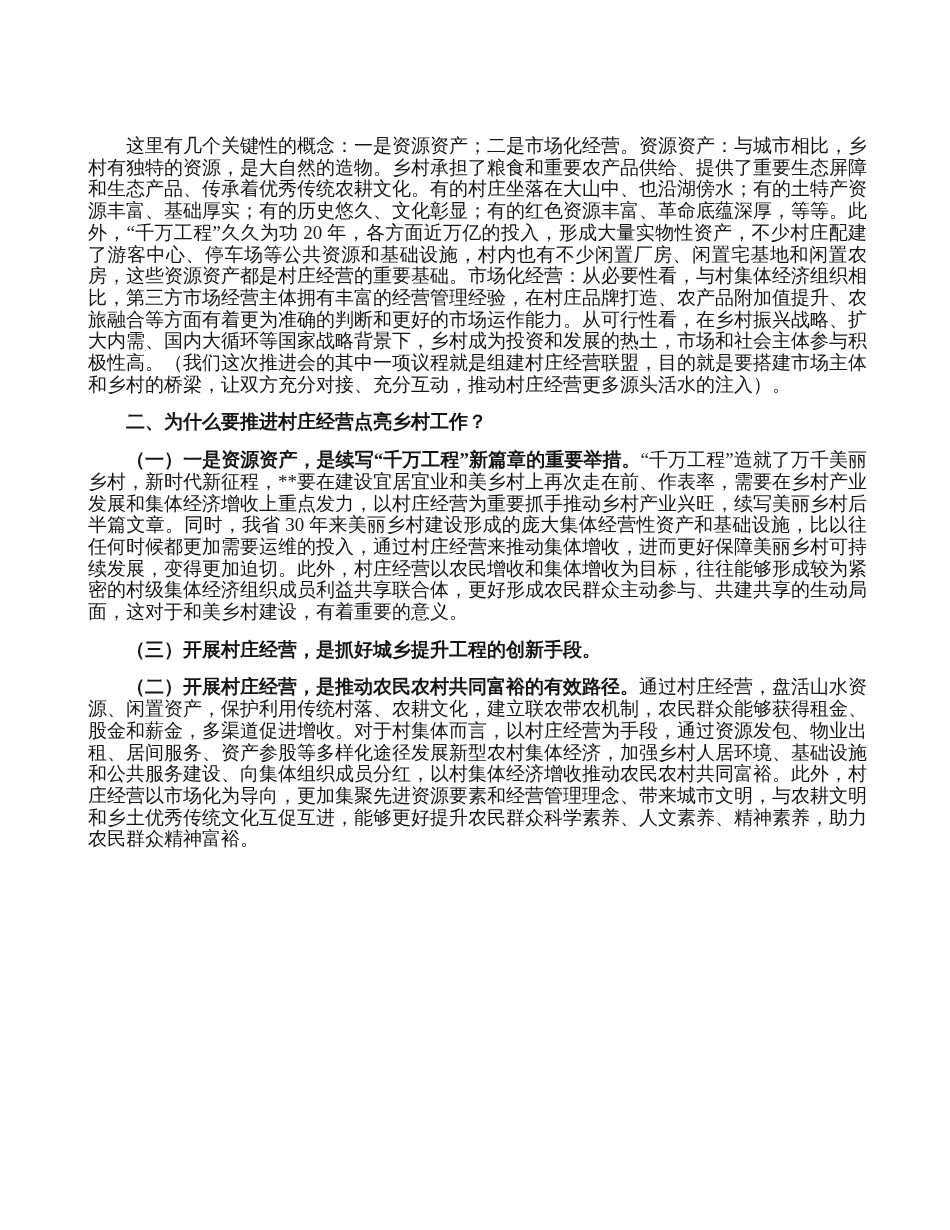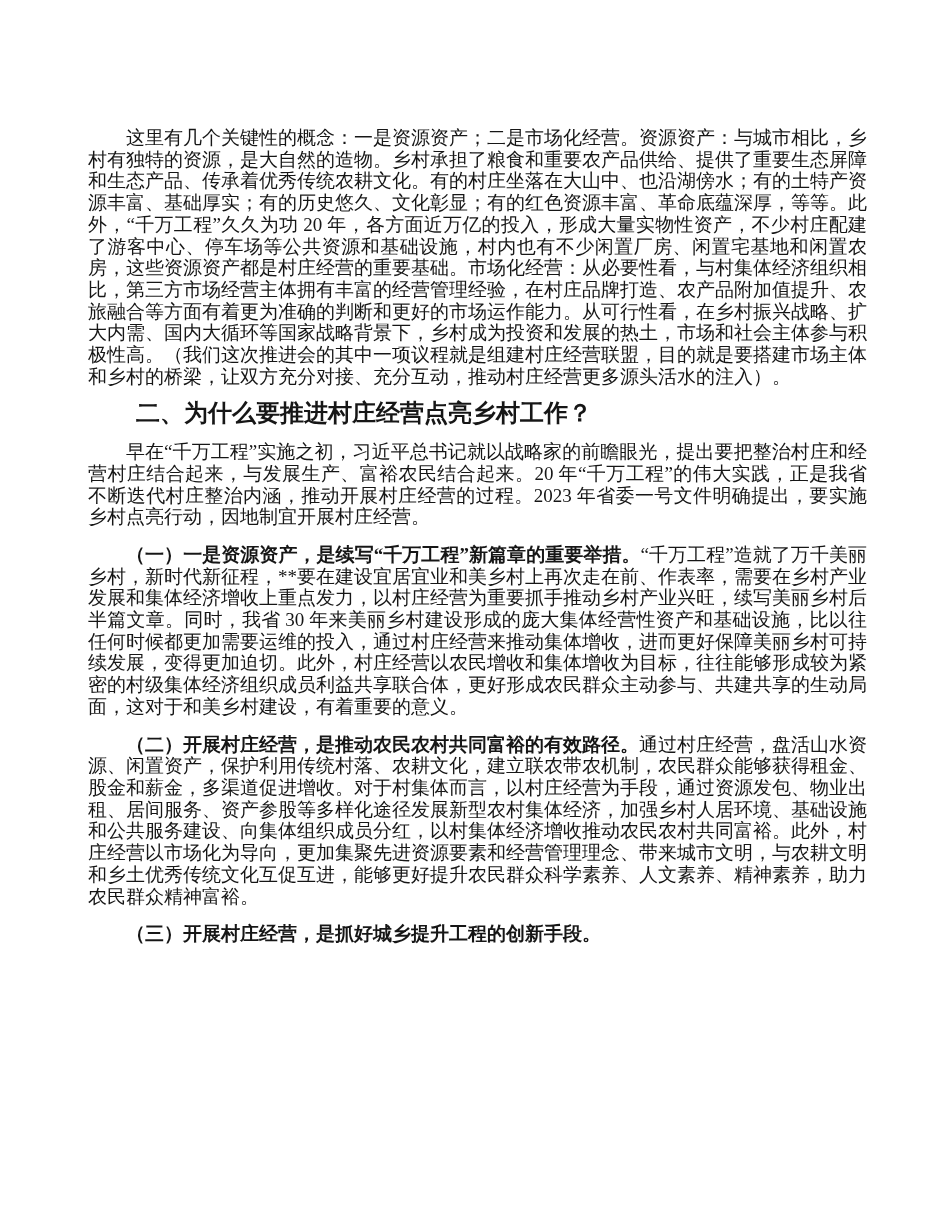--- a/index.html
+++ b/index.html
@@ -20,53 +20,52 @@
     position: absolute;
     left: 88px;
     top: 127px;
     width: 779px;
   }
   .para {
     font-size: 19px;
     line-height: 21.7px;
     text-align: justify;
     text-indent: 2em;
-    margin: 0 0 16px 0;
+    margin: 8px 0 16px 0;
     word-break: break-all;
   }
   .heading {
-    font-size: 24px;
+    font-size: 19px;
     line-height: 21.7px;
     font-weight: bold;
     text-align: justify;
     text-indent: 2em;
     margin: 6px 0 16px 0;
   }
   .subsection-lead {
     font-weight: bold;
   }
 </style>
 </head>
 <body>
 
 <div class="page">
   <div class="content">
 
     <p class="para">这里有几个关键性的概念：一是资源资产；二是市场化经营。资源资产：与城市相比，乡村有独特的资源，是大自然的造物。乡村承担了粮食和重要农产品供给、提供了重要生态屏障和生态产品、传承着优秀传统农耕文化。有的村庄坐落在大山中、也沿湖傍水；有的土特产资源丰富、基础厚实；有的历史悠久、文化彰显；有的红色资源丰富、革命底蕴深厚，等等。此外，“千万工程”久久为功 20 年，各方面近万亿的投入，形成大量实物性资产，不少村庄配建了游客中心、停车场等公共资源和基础设施，村内也有不少闲置厂房、闲置宅基地和闲置农房，这些资源资产都是村庄经营的重要基础。市场化经营：从必要性看，与村集体经济组织相比，第三方市场经营主体拥有丰富的经营管理经验，在村庄品牌打造、农产品附加值提升、农旅融合等方面有着更为准确的判断和更好的市场运作能力。从可行性看，在乡村振兴战略、扩大内需、国内大循环等国家战略背景下，乡村成为投资和发展的热土，市场和社会主体参与积极性高。（我们这次推进会的其中一项议程就是组建村庄经营联盟，目的就是要搭建市场主体和乡村的桥梁，让双方充分对接、充分互动，推动村庄经营更多源头活水的注入）。</p>
 
     <p class="heading">二、为什么要推进村庄经营点亮乡村工作？</p>
 
-    <p class="para">早在“千万工程”实施之初，习近平总书记就以战略家的前瞻眼光，提出要把整治村庄和经营村庄结合起来，与发展生产、富裕农民结合起来。20 年“千万工程”的伟大实践，正是我省不断迭代村庄整治内涵，推动开展村庄经营的过程。2023 年省委一号文件明确提出，要实施乡村点亮行动，因地制宜开展村庄经营。</p>
 
     <p class="para">
       <span class="subsection-lead">（一）一是资源资产，是续写“千万工程”新篇章的重要举措。</span><span>“千万工程”造就了万千美丽乡村，新时代新征程，**要在建设宜居宜业和美乡村上再次走在前、作表率，需要在乡村产业发展和集体经济增收上重点发力，以村庄经营为重要抓手推动乡村产业兴旺，续写美丽乡村后半篇文章。同时，我省 30 年来美丽乡村建设形成的庞大集体经营性资产和基础设施，比以往任何时候都更加需要运维的投入，通过村庄经营来推动集体增收，进而更好保障美丽乡村可持续发展，变得更加迫切。此外，村庄经营以农民增收和集体增收为目标，往往能够形成较为紧密的村级集体经济组织成员利益共享联合体，更好形成农民群众主动参与、共建共享的生动局面，这对于和美乡村建设，有着重要的意义。</span>
     </p>
 
     <p class="para">
-      <span class="subsection-lead">（二）开展村庄经营，是推动农民农村共同富裕的有效路径。</span><span>通过村庄经营，盘活山水资源、闲置资产，保护利用传统村落、农耕文化，建立联农带农机制，农民群众能够获得租金、股金和薪金，多渠道促进增收。对于村集体而言，以村庄经营为手段，通过资源发包、物业出租、居间服务、资产参股等多样化途径发展新型农村集体经济，加强乡村人居环境、基础设施和公共服务建设、向集体组织成员分红，以村集体经济增收推动农民农村共同富裕。此外，村庄经营以市场化为导向，更加集聚先进资源要素和经营管理理念、带来城市文明，与农耕文明和乡土优秀传统文化互促互进，能够更好提升农民群众科学素养、人文素养、精神素养，助力农民群众精神富裕。</span>
+      <span class="subsection-lead">（三）开展村庄经营，是抓好城乡提升工程的创新手段。</span><span></span>
     </p>
 
     <p class="para">
-      <span class="subsection-lead">（三）开展村庄经营，是抓好城乡提升工程的创新手段。</span><span></span>
+      <span class="subsection-lead">（二）开展村庄经营，是推动农民农村共同富裕的有效路径。</span><span>通过村庄经营，盘活山水资源、闲置资产，保护利用传统村落、农耕文化，建立联农带农机制，农民群众能够获得租金、股金和薪金，多渠道促进增收。对于村集体而言，以村庄经营为手段，通过资源发包、物业出租、居间服务、资产参股等多样化途径发展新型农村集体经济，加强乡村人居环境、基础设施和公共服务建设、向集体组织成员分红，以村集体经济增收推动农民农村共同富裕。此外，村庄经营以市场化为导向，更加集聚先进资源要素和经营管理理念、带来城市文明，与农耕文明和乡土优秀传统文化互促互进，能够更好提升农民群众科学素养、人文素养、精神素养，助力农民群众精神富裕。</span>
     </p>
 
   </div>
 </div>
 
 </body></html>

